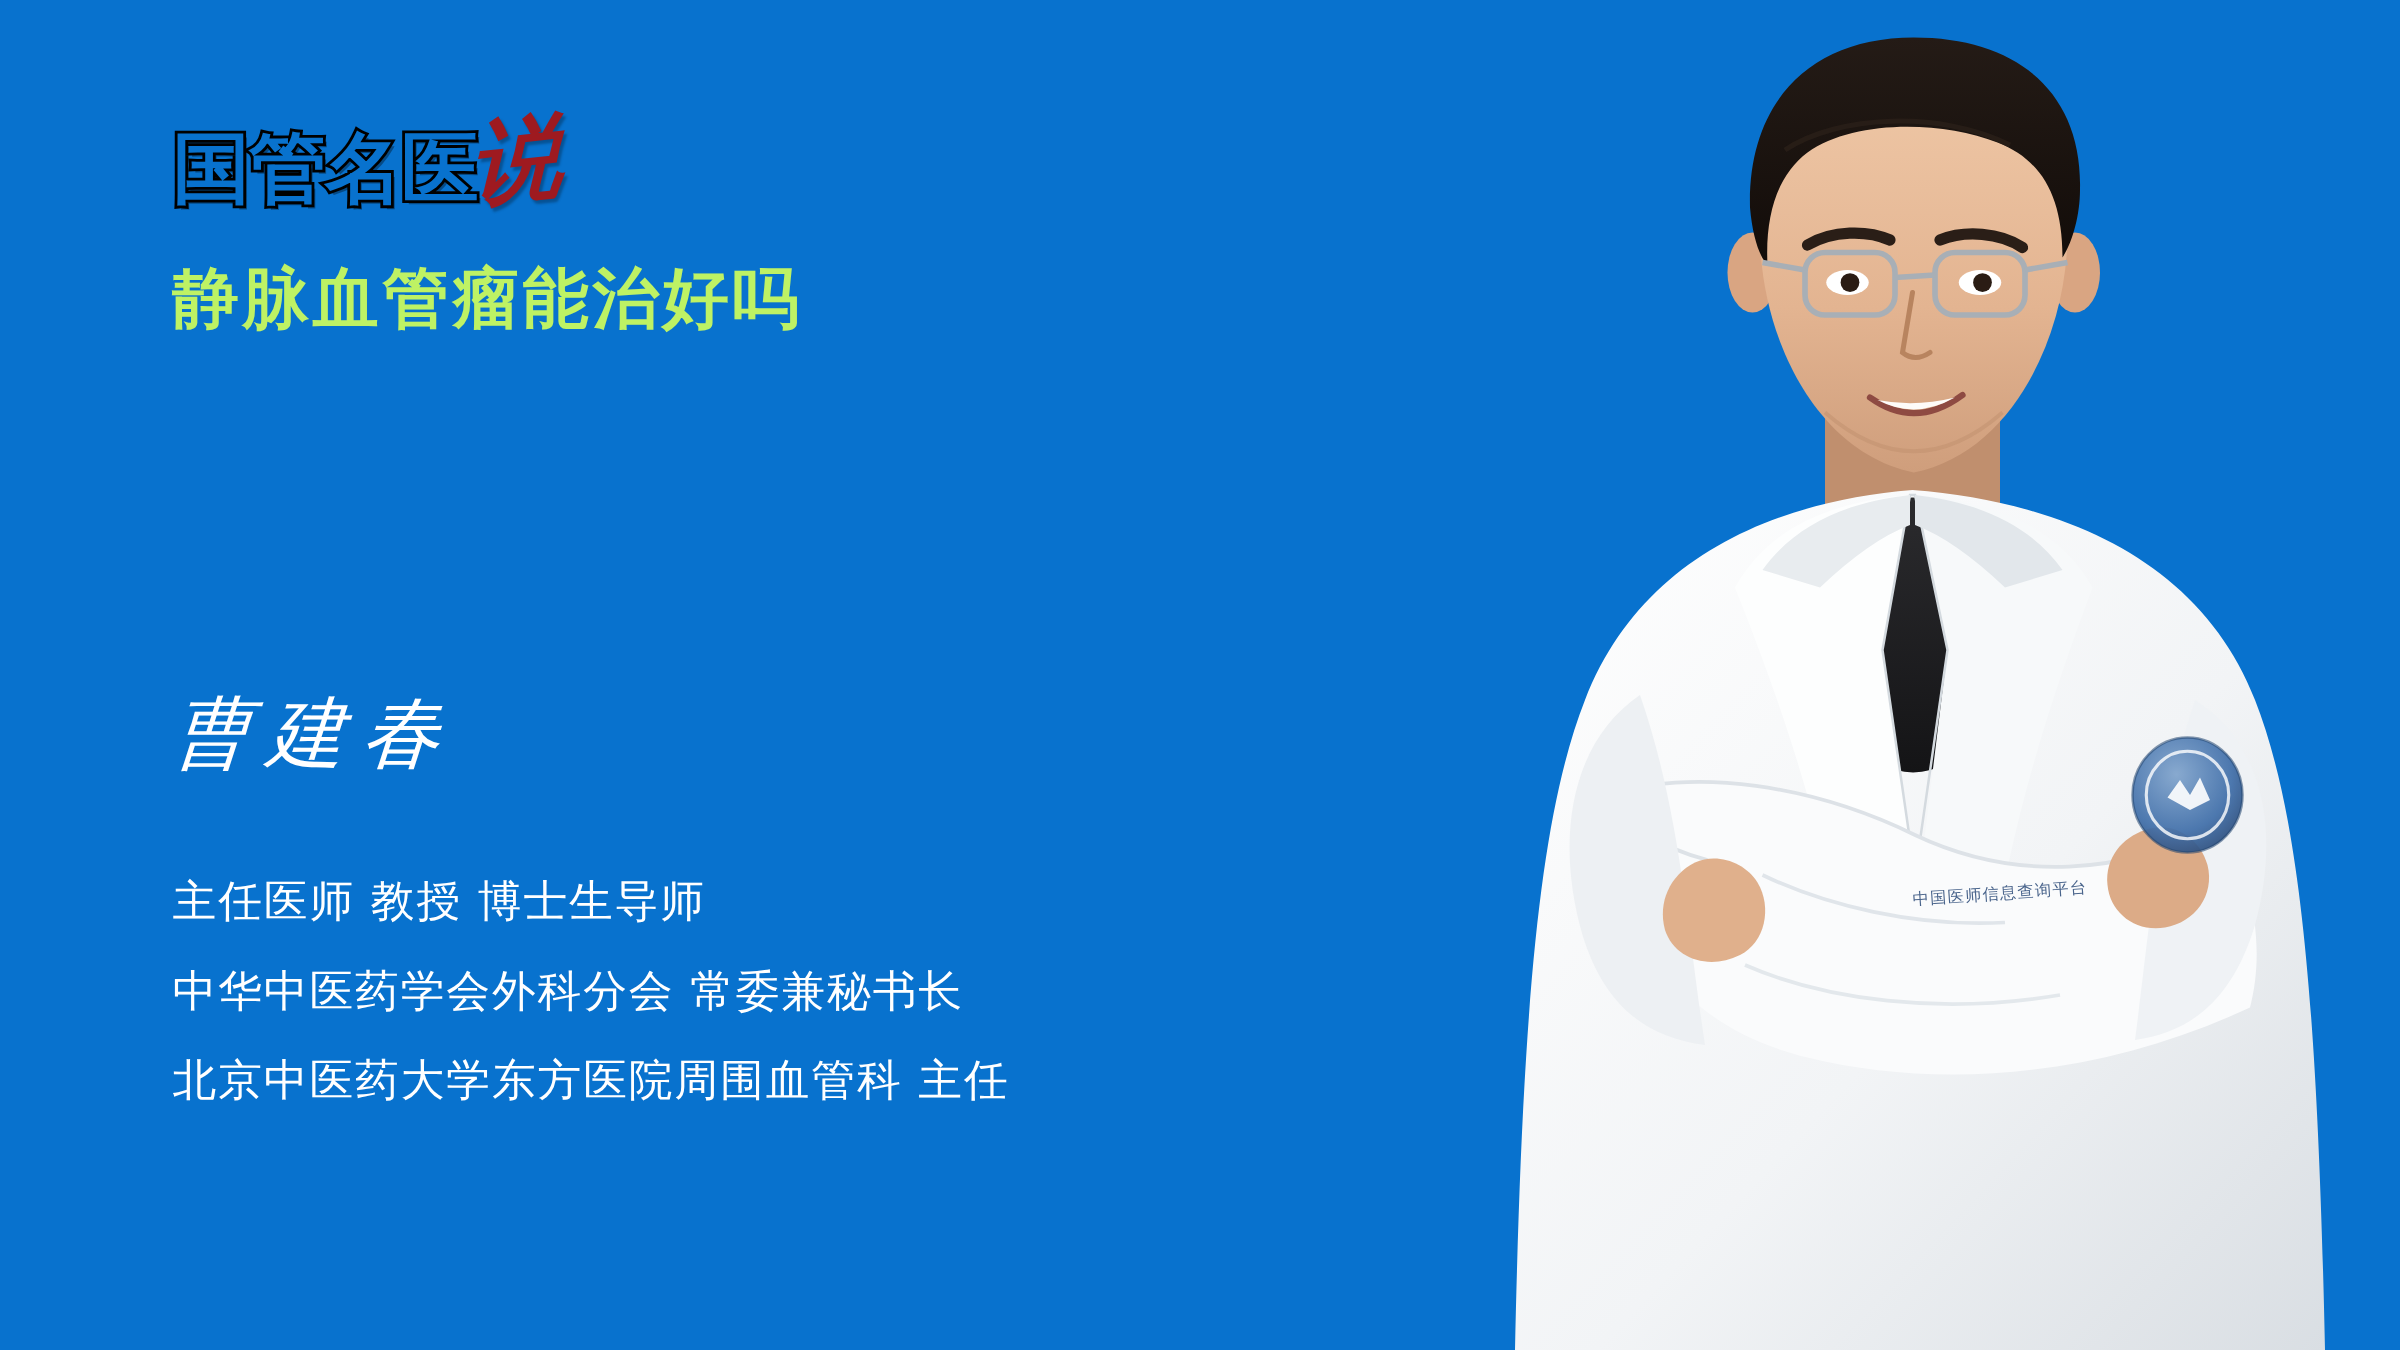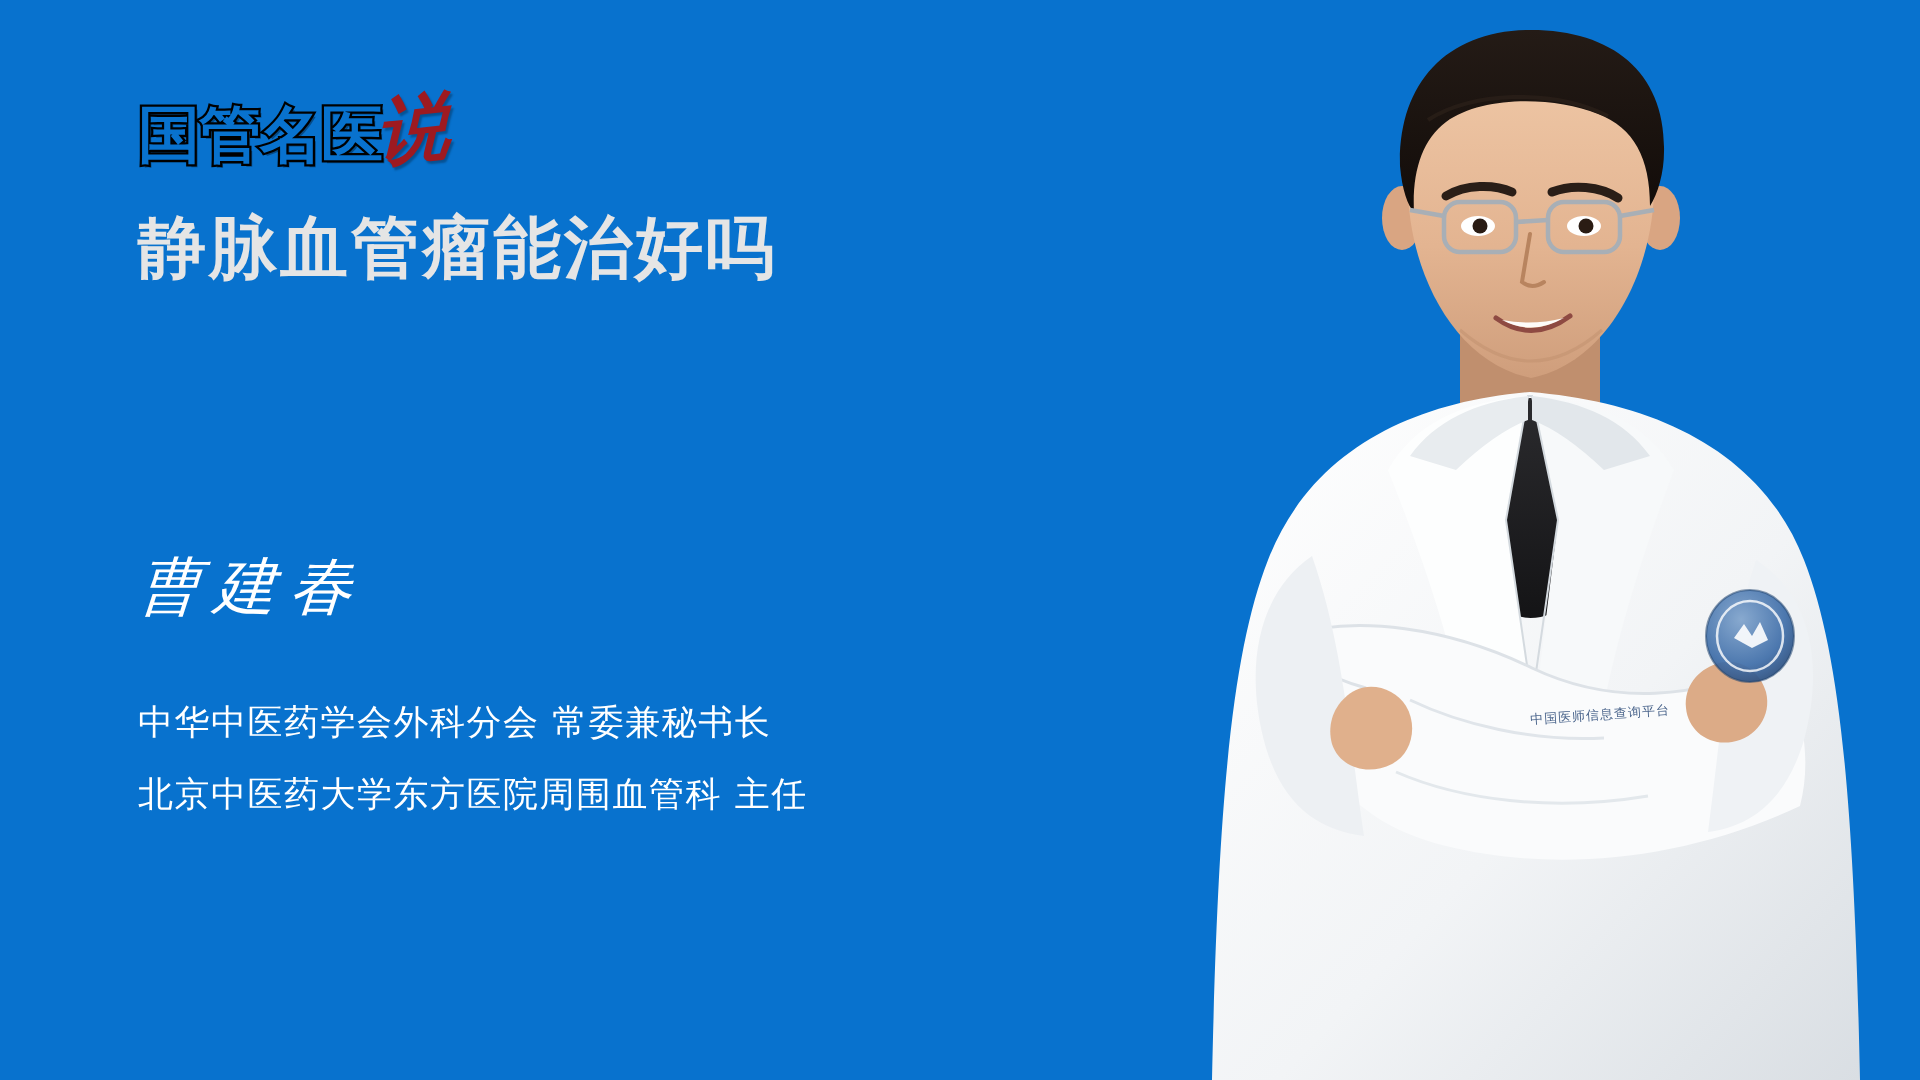--- a/index.html
+++ b/index.html
@@ -46,24 +46,24 @@
     transform-origin:left bottom;
     display:inline-block;
     text-shadow:2px 3px 2px rgba(0,0,0,.28);
     font-family:"DejaVu Serif","Liberation Serif",serif;
   }
 
   
   #headline {
     position:absolute;
     left:138px; top:210px;
-    font-size:68px;
+    font-size:53px;
     line-height:1.12;
     font-weight:700;
-    color:#e5e5e5;
+    color:#bef264;
     letter-spacing:3px;
     white-space:nowrap;
     font-family:"DejaVu Sans","Liberation Sans",sans-serif;
   }
 
   
   #doctor-name {
     position:absolute;
     left:136px; top:556px;
     font-size:62px;
@@ -125,20 +125,21 @@
   <div id="brand">
     <span class="brand-main">国管名医</span>
     <span class="brand-accent">说</span>
   </div>
 
   <h1 id="headline">静脉血管瘤能治好吗</h1>
 
   <div id="doctor-name">曹建春</div>
 
   <div id="credentials">
+    <div class="credential-line">主任医师  教授  博士生导师</div>
     <div class="credential-line">中华中医药学会外科分会  常委兼秘书长</div>
     <div class="credential-line">北京中医药大学东方医院周围血管科  主任</div>
   </div>
 
   <div id="doctor-photo">
     <svg viewBox="0 0 760 1080" xmlns="http://www.w3.org/2000/svg" aria-hidden="true">
       <defs>
         <linearGradient id="coatGrad" x1="0" y1="0" x2="1" y2="1">
           <stop offset="0%" stop-color="#FFFFFF"></stop>
           <stop offset="55%" stop-color="#F2F4F6"></stop>

